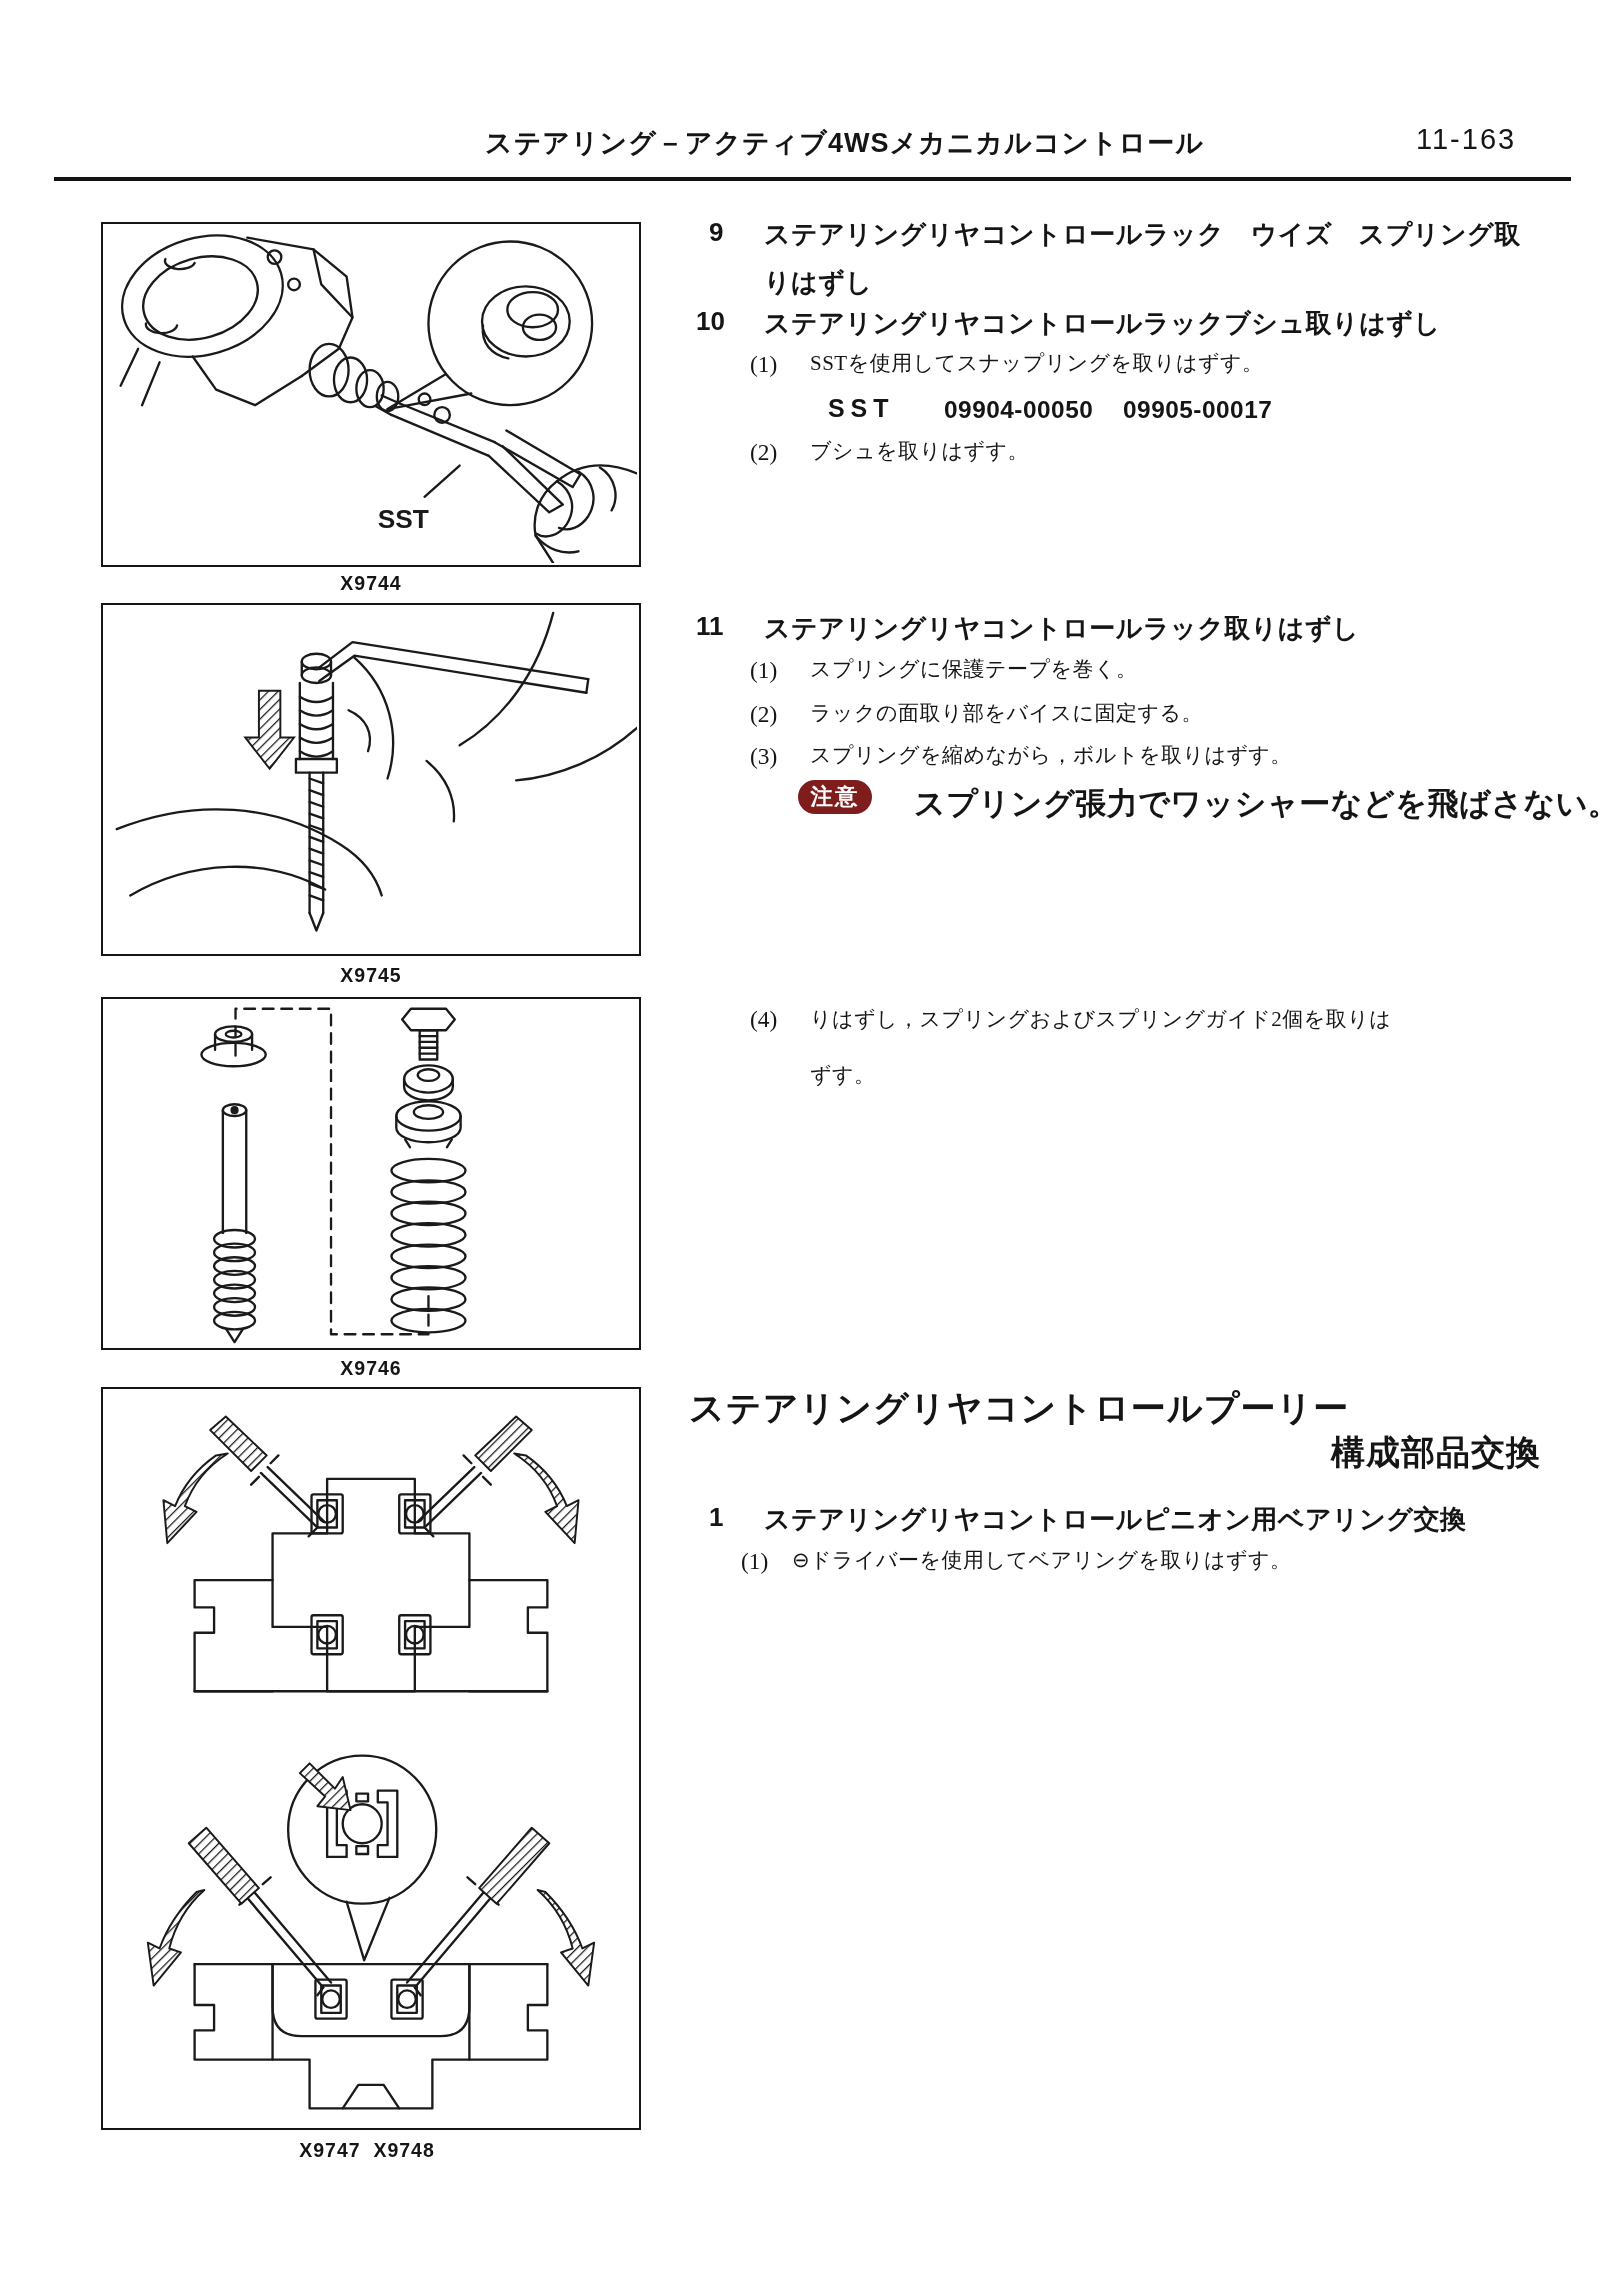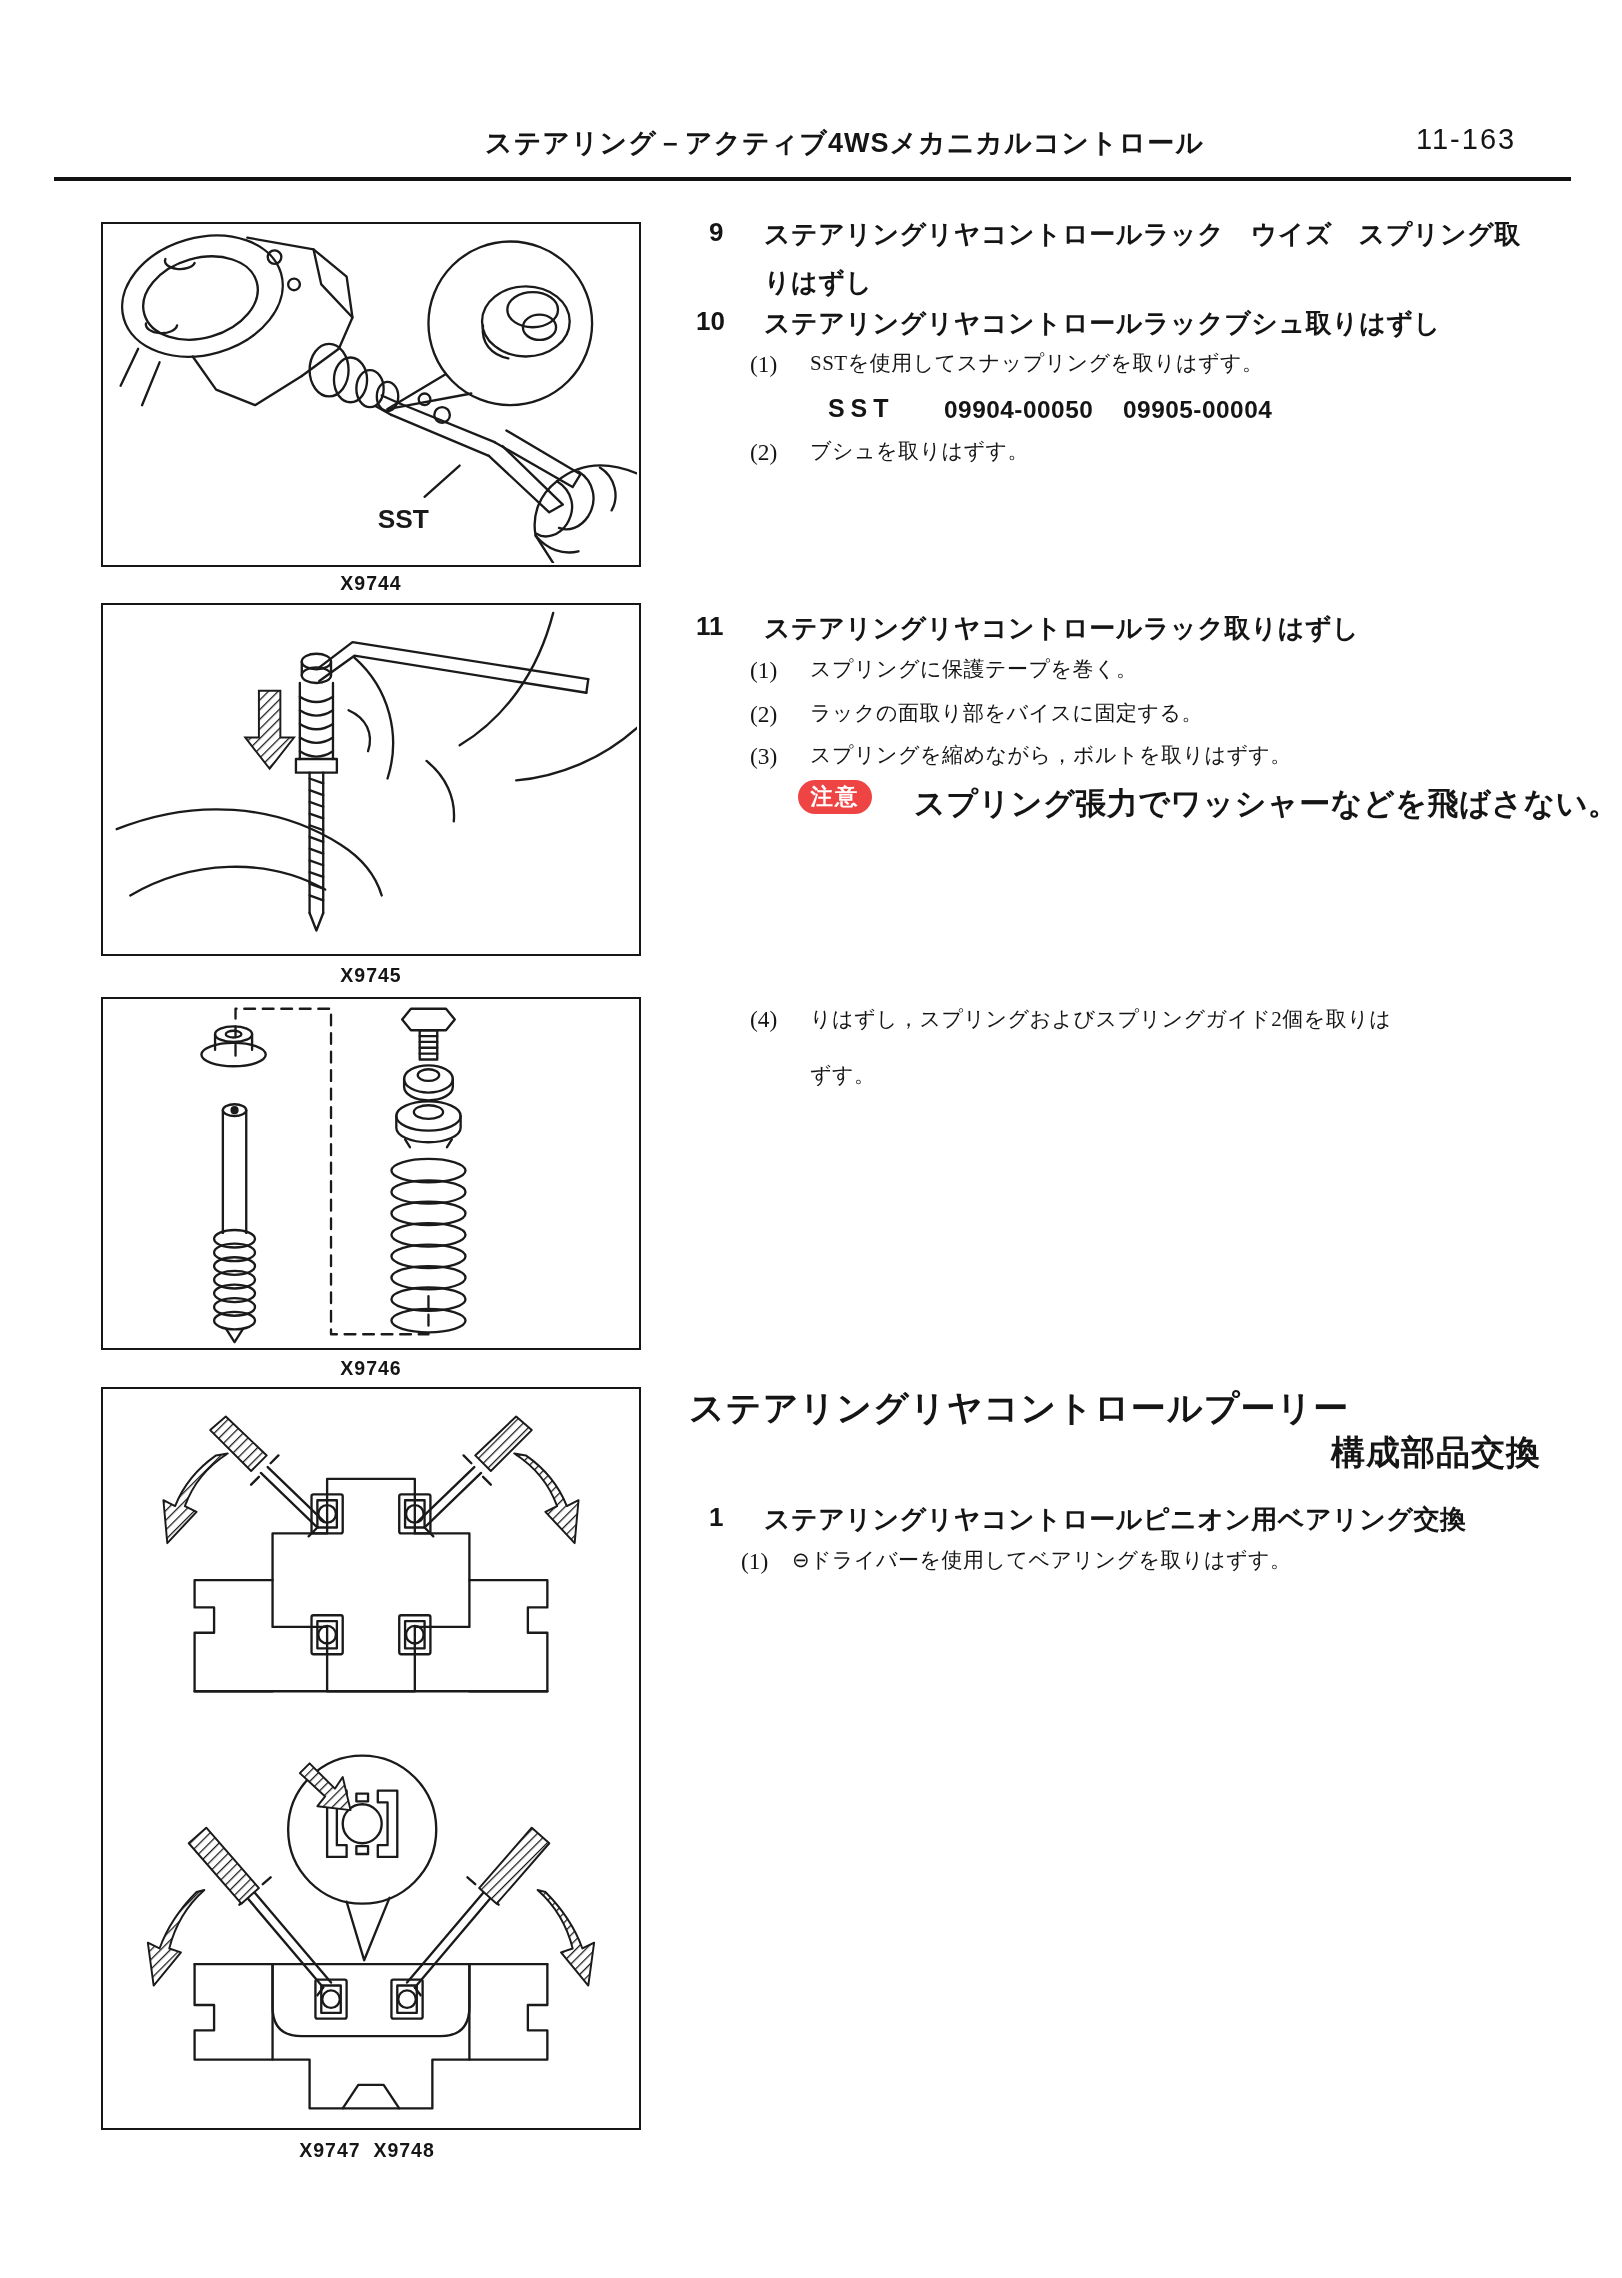--- a/index.html
+++ b/index.html
@@ -19,21 +19,21 @@
   }
   .fig4label { width:532px; }
   .stepnum  { position:absolute; font-size:26px; font-weight:700; }
   .steptitle{ position:absolute; font-size:26px; font-weight:700; letter-spacing:0.5px; white-space:pre; }
   .subnum   { position:absolute; font-size:23.4px; font-family:"Liberation Serif", serif; }
   .subtext  { position:absolute; font-size:21px; font-family:"Liberation Serif", serif; letter-spacing:0.5px; white-space:pre; }
   .sstlabel { position:absolute; font-size:25px; font-weight:700; letter-spacing:5.9px; }
   .sstnum   { position:absolute; font-size:24.4px; font-weight:700; letter-spacing:0.5px; }
   .caution-badge {
     position:absolute; left:798px; top:780px; width:74px; height:34px;
-    background:#ef4444; border-radius:17.6px; color:#ffffff; text-align:center;
+    background:#7f1d1d; border-radius:17.6px; color:#ffffff; text-align:center;
     font-size:22.4px; font-weight:700; line-height:34px; letter-spacing:2px;
   }
   .caution-text { position:absolute; font-size:31px; font-weight:700; letter-spacing:0.5px; white-space:pre;text-align:right; }
   .h1line { position:absolute; font-size:35px; font-weight:700; letter-spacing:1px; white-space:pre; }
   svg { display:block; }
 </style>
 </head>
 <body>
 
 <div class="page">
@@ -250,21 +250,21 @@
   <div class="stepnum" style="left:709px; top:217px;">9</div>
   <div class="steptitle" style="left:764px; top:217px;">ステアリングリヤコントロールラック　ウイズ　スプリング取</div>
   <div class="steptitle" style="left:764px; top:265px;">りはずし</div>
 
   <div class="stepnum" style="left:696px; top:306px;">10</div>
   <div class="steptitle" style="left:764px; top:306px;">ステアリングリヤコントロールラックブシュ取りはずし</div>
   <div class="subnum" style="left:750px; top:351px;">(1)</div>
   <div class="subtext" style="left:810px; top:349px;">SSTを使用してスナップリングを取りはずす。</div>
   <div class="sstlabel" style="left:828px; top:394px;">SST</div>
   <div class="sstnum" style="left:944px; top:396px;">09904-00050</div>
-  <div class="sstnum" style="left:1123px; top:396px;">09905-00004</div>
+  <div class="sstnum" style="left:1123px; top:396px;">09905-00017</div>
   <div class="subnum" style="left:750px; top:439px;">(2)</div>
   <div class="subtext" style="left:810px; top:437px;">ブシュを取りはずす。</div>
 
   <div class="stepnum" style="left:696px; top:611px;">11</div>
   <div class="steptitle" style="left:764px; top:611px;">ステアリングリヤコントロールラック取りはずし</div>
   <div class="subnum" style="left:750px; top:657px;">(1)</div>
   <div class="subtext" style="left:810px; top:655px;">スプリングに保護テープを巻く。</div>
   <div class="subnum" style="left:750px; top:701px;">(2)</div>
   <div class="subtext" style="left:810px; top:699px;">ラックの面取り部をバイスに固定する。</div>
   <div class="subnum" style="left:750px; top:743px;">(3)</div>

